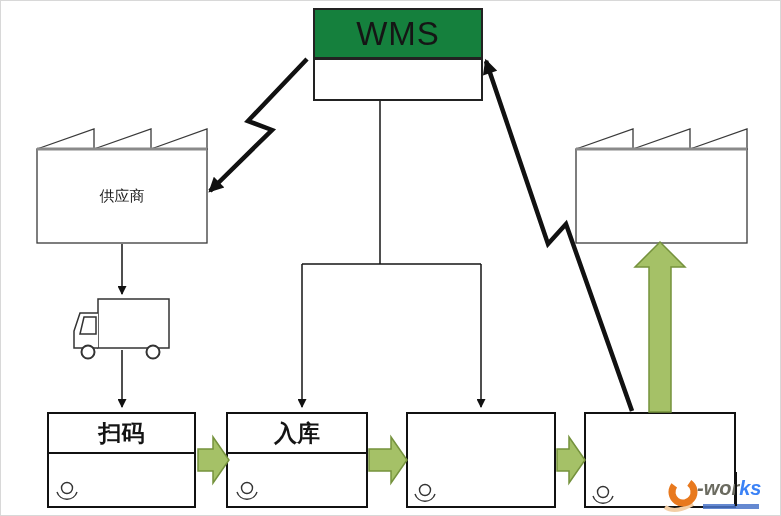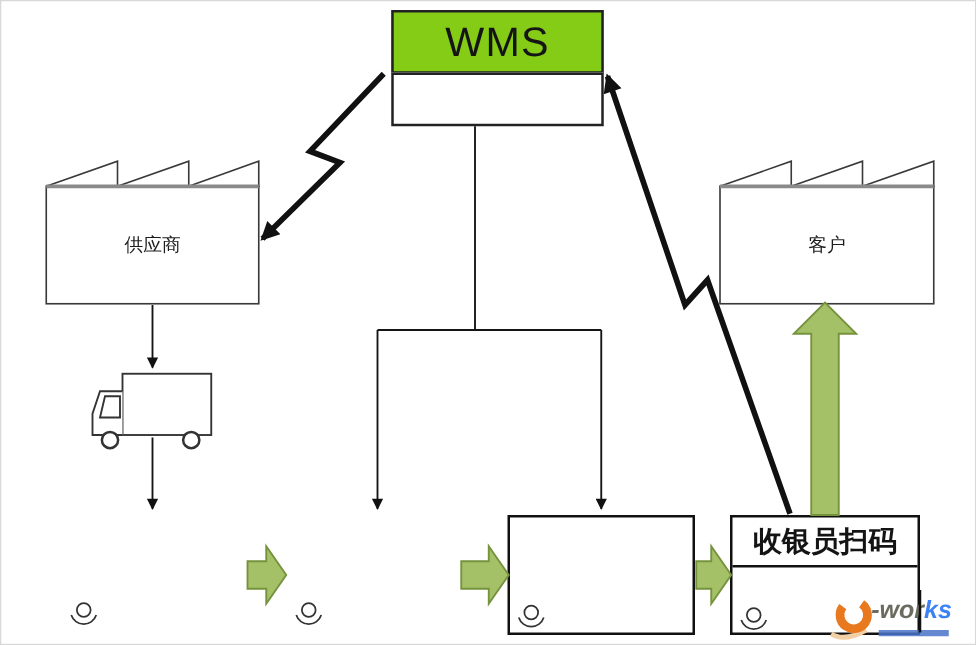--- a/index.html
+++ b/index.html
@@ -1,20 +1,20 @@
 <!DOCTYPE html>
 <html><head>
 <meta charset="utf-8">
 <style>
   html,body{margin:0;padding:0;background:#fff;font-family:"Liberation Sans","DejaVu Sans",sans-serif;}
   .stage{position:relative;width:781px;height:516px;background:#fff;border:1px solid #d8d8d8;box-sizing:border-box;overflow:hidden;}
   .stage *{box-sizing:border-box;}
 
   
-  .wms-head{position:absolute;left:312px;top:7px;width:170px;height:51px;background:#84cc16;
+  .wms-head{position:absolute;left:312px;top:7px;width:170px;height:51px;background:#15803d;
             border:2px solid #222;display:flex;align-items:center;justify-content:center;
             font-size:33px;color:#151515;letter-spacing:1px;z-index:1;}
   .wms-data{position:absolute;left:312px;top:57px;width:170px;height:43px;background:#fff;
             border:2px solid #222;z-index:1;}
 
   
   .factory-label{position:absolute;display:flex;align-items:center;justify-content:center;
                  font-size:15px;color:#1c1c1c;z-index:1;}
   .factory-label.supplier{left:36px;top:148px;width:170px;height:94px;border-radius:12px;}
   .factory-label.customer{left:575px;top:148px;width:171px;height:94px;}
@@ -47,29 +47,33 @@
 <div class="stage">
 
   <div class="wms-head">
     <span>WMS</span>
   </div>
   <div class="wms-data"></div>
 
   <div class="factory-label supplier">
     <span>供应商</span>
   </div>
-  <div class="factory-label customer">
-    <span>客户</span>
+
+  <div class="process-box pb-1">
+    <div class="process-title">扫码</div>
+    <div class="process-body"></div>
   </div>
-
+  <div class="process-box pb-2">
+    <div class="process-title">入库</div>
+    <div class="process-body"></div>
+  </div>
   <div class="process-box pb-3">
     <div class="process-body"></div>
   </div>
   <div class="process-box pb-4">
-    <div class="process-title">收银员扫码</div>
     <div class="process-body"></div>
   </div>
 
   <div class="logo">
     <svg class="swoosh" width="40" height="44">
       <path d="M6,36 Q16,43 34,33" stroke="#f3cfa6" stroke-width="4" fill="none"></path>
       <circle cx="24" cy="21" r="11" fill="none" stroke="#e8791e" stroke-width="7" stroke-dasharray="52 18" transform="rotate(-55 24 21)"></circle>
     </svg>
     <div class="txt"><span class="t1">-wor</span><span class="t2">ks</span></div>
     <div class="bar"></div>

